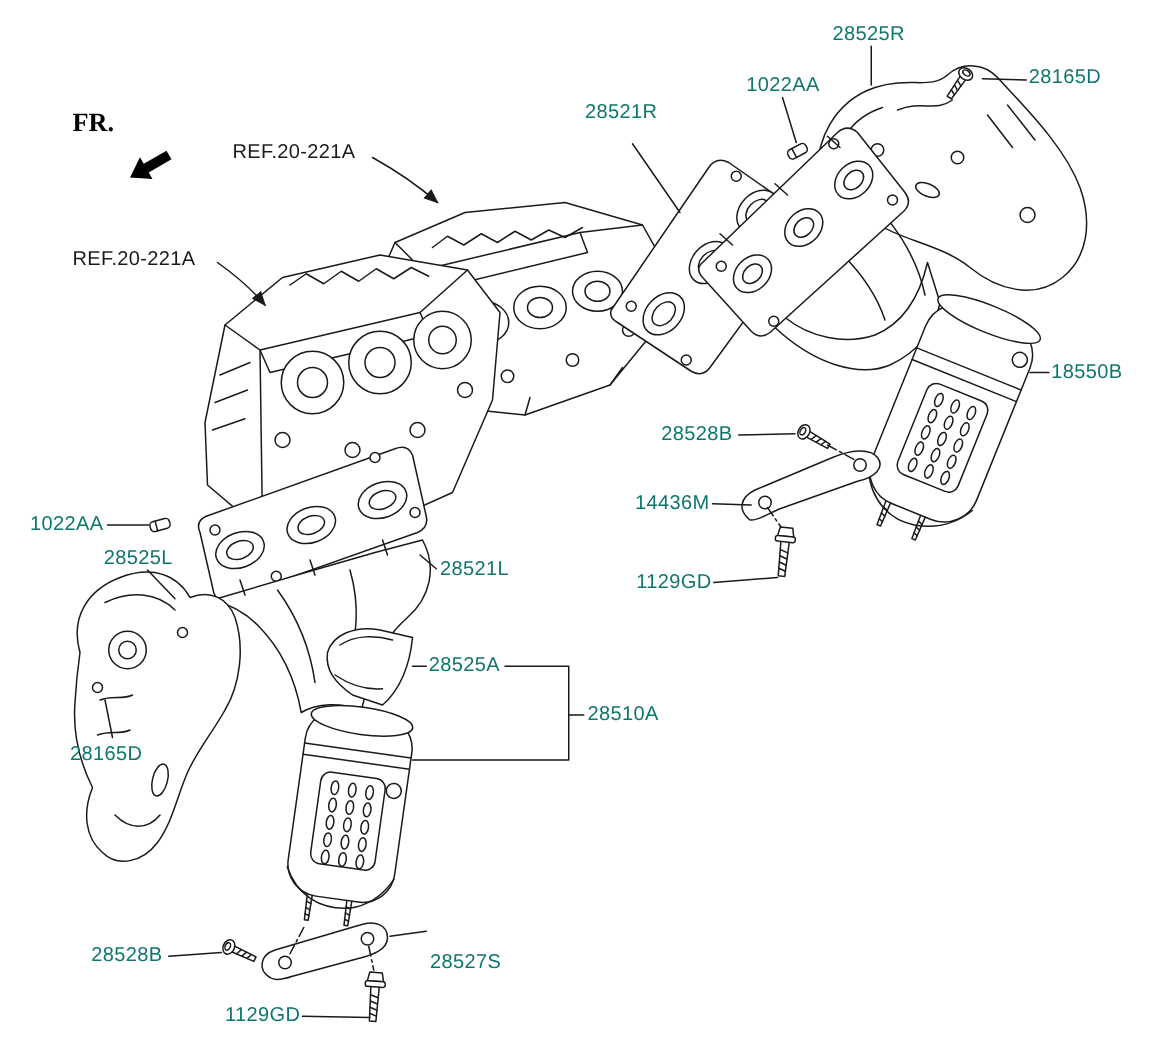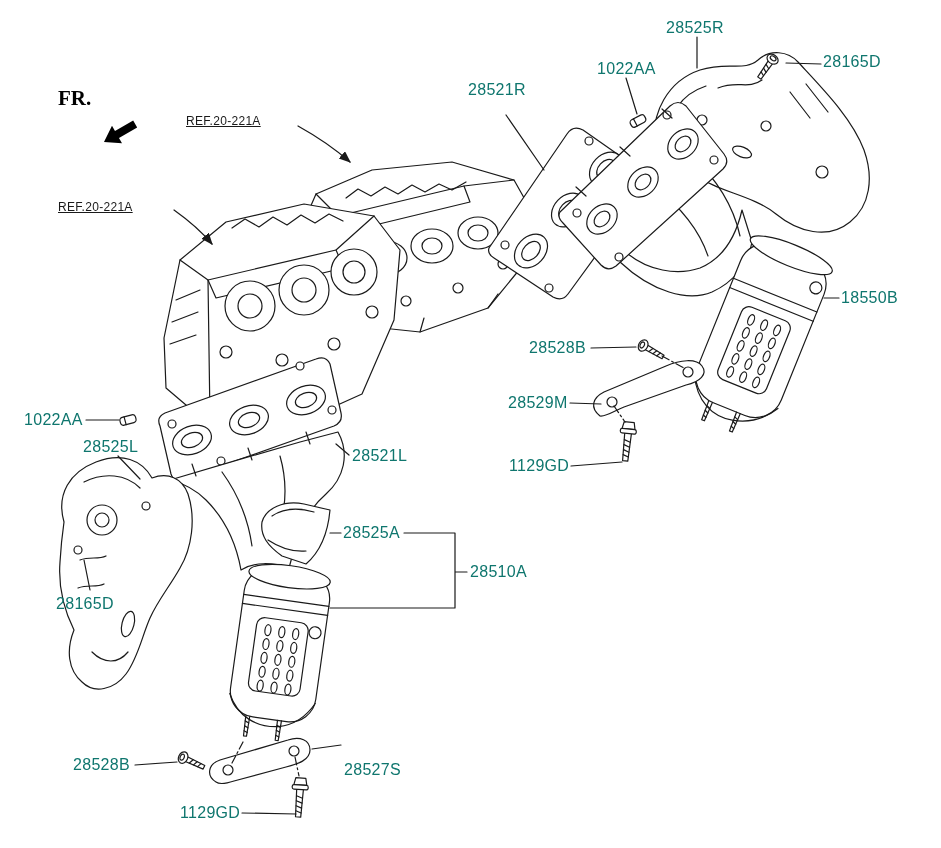--- a/index.html
+++ b/index.html
@@ -6,22 +6,22 @@
   .stage{
     position:relative;width:941px;height:848px;background:#ffffff;
     font-family:"Liberation Sans",sans-serif;overflow:hidden;
   }
   .stage svg{position:absolute;left:0;top:0;}
   .callout{
     position:absolute;font-size:16px;line-height:19px;color:#0f766e;
     white-space:nowrap;letter-spacing:.3px;
   }
   .ref{
-    position:absolute;font-size:12px;line-height:19px;color:#1a1a1a;
-    text-decoration:underline;white-space:nowrap;letter-spacing:.3px;cursor:pointer;
+    position:absolute;font-size:16px;line-height:19px;color:#1a1a1a;
+    white-space:nowrap;letter-spacing:.3px;cursor:pointer;
   }
   .fr{
     position:absolute;font-size:21px;line-height:24px;font-weight:bold;color:#000;
     white-space:nowrap;
     font-family:Liberation Serif, serif;
   }
 </style>
 </head>
 <body>
 
@@ -313,21 +313,21 @@
   <div class="fr" style="left:58px;top:86px">FR.</div>
   <div class="ref" style="left:186px;top:112px">REF.20-221A</div>
   <div class="ref" style="left:58px;top:198px">REF.20-221A</div>
 
   <div class="callout" style="left:666px;top:18px">28525R</div>
   <div class="callout" style="left:597px;top:59px">1022AA</div>
   <div class="callout" style="left:823px;top:52px">28165D</div>
   <div class="callout" style="left:468px;top:80px">28521R</div>
   <div class="callout" style="left:841px;top:288px">18550B</div>
   <div class="callout" style="left:529px;top:338px">28528B</div>
-  <div class="callout" style="left:508px;top:393px">28529M</div>
+  <div class="callout" style="left:508px;top:393px">14436M</div>
   <div class="callout" style="left:509px;top:456px">1129GD</div>
   <div class="callout" style="left:24px;top:410px">1022AA</div>
   <div class="callout" style="left:83px;top:437px">28525L</div>
   <div class="callout" style="left:352px;top:446px">28521L</div>
   <div class="callout" style="left:343px;top:523px">28525A</div>
   <div class="callout" style="left:470px;top:562px">28510A</div>
   <div class="callout" style="left:56px;top:594px">28165D</div>
   <div class="callout" style="left:73px;top:755px">28528B</div>
   <div class="callout" style="left:344px;top:760px">28527S</div>
   <div class="callout" style="left:180px;top:803px">1129GD</div>

